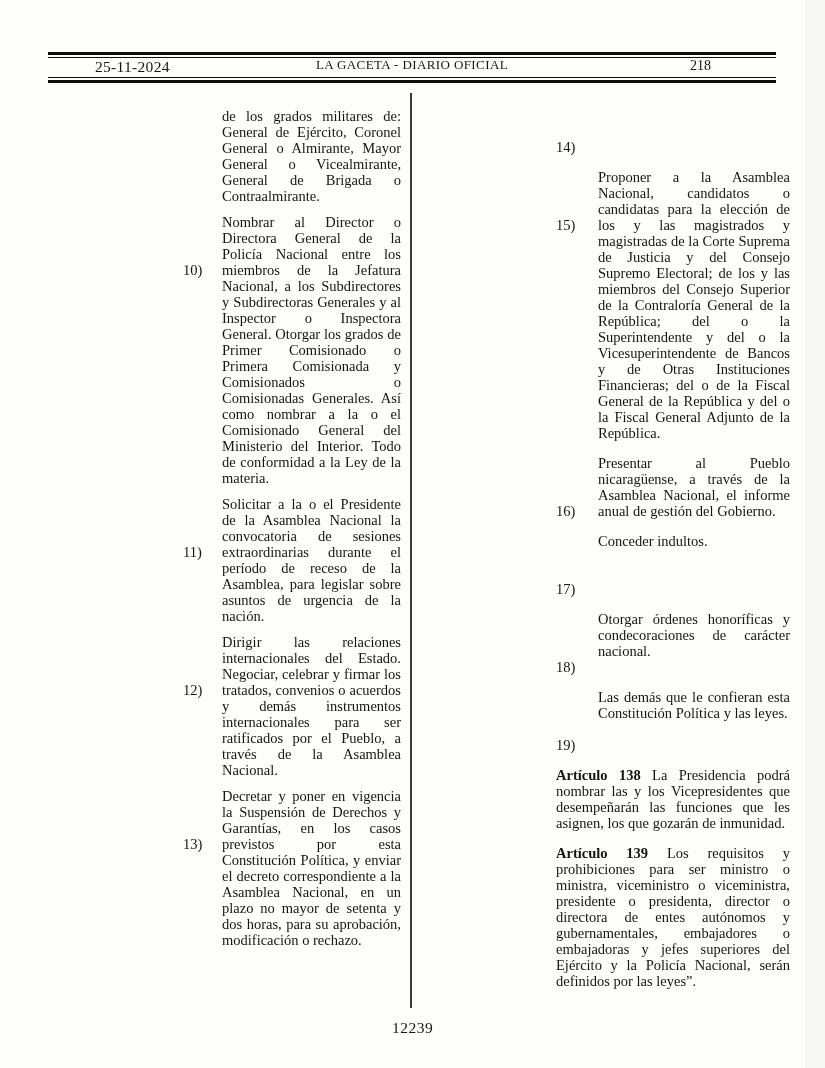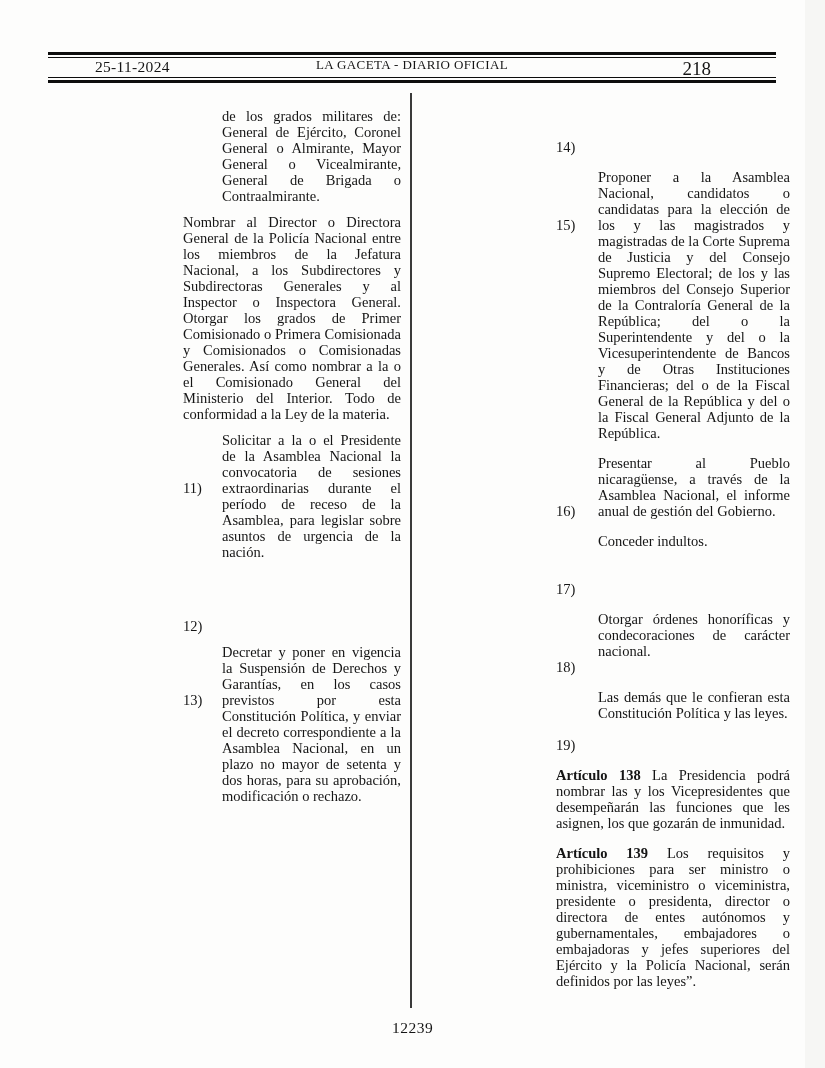--- a/index.html
+++ b/index.html
@@ -21,21 +21,21 @@
   .r1{top:52px;}
   .r2{top:57px;}
   .r3{top:77px;}
   .r4{top:80px;}
   
   .masthead{position:absolute;left:48px;top:57px;width:728px;height:20px;}
   .m-date{position:absolute;left:47px;top:1px;font-size:15.5px;letter-spacing:.3px;}
   .m-title{position:absolute;left:0;right:0;top:0;text-align:center;
     font-size:13px;letter-spacing:.4px;font-variant:small-caps;
     text-transform:uppercase;}
-  .m-page{position:absolute;right:65px;top:1px;font-size:19px;}
+  .m-page{position:absolute;right:65px;top:1px;font-size:14px;}
   
   .divider{position:absolute;left:410px;top:93px;width:1.5px;height:915px;background:#3a3a3a;}
   
   .col{position:absolute;font-size:14.5px;line-height:16px;}
   .col-left{left:183px;top:108px;width:218px;}
   .col-right{left:556px;top:91px;width:234px;}
   p.cont{margin:0 0 10px 39px;text-align:justify;}
   .item{display:flex;margin:0 0 10px 0;}
   .col-right .item{margin-bottom:14px;}
   .item .num{flex:none;width:39px;margin-top:48px;}
@@ -63,28 +63,30 @@
 
   <div class="rule thin r3"></div>
   <div class="rule thick r4"></div>
 
   <div class="divider"></div>
 
   <div class="col col-left">
     <p class="cont">de los grados militares de: General de Ejército, Coronel General o Almirante, Mayor General o Vicealmirante, General de Brigada o Contraalmirante.</p>
 
     <div class="item">
+      <span class="num">10)</span>
       <span class="txt">Nombrar al Director o Directora General de la Policía Nacional entre los miembros de la Jefatura Nacional, a los Subdirectores y Subdirectoras Generales y al Inspector o Inspectora General. Otorgar los grados de Primer Comisionado o Primera Comisionada y Comisionados o Comisionadas Generales. Así como nombrar a la o el Comisionado General del Ministerio del Interior. Todo de conformidad a la Ley de la materia.</span>
     </div>
     <div class="item">
       <span class="num">11)</span>
       <span class="txt">Solicitar a la o el Presidente de la Asamblea Nacional la convocatoria de sesiones extraordinarias durante el período de receso de la Asamblea, para legislar sobre asuntos de urgencia de la nación.</span>
     </div>
     <div class="item">
       <span class="num">12)</span>
+      <span class="txt">Dirigir las relaciones internacionales del Estado. Negociar, celebrar y firmar los tratados, convenios o acuerdos y demás instrumentos internacionales para ser ratificados por el Pueblo, a través de la Asamblea Nacional.</span>
     </div>
     <div class="item">
       <span class="num">13)</span>
       <span class="txt">Decretar y poner en vigencia la Suspensión de Derechos y Garantías, en los casos previstos por esta Constitución Política, y enviar el decreto correspondiente a la Asamblea Nacional, en un plazo no mayor de setenta y dos horas, para su aprobación, modificación o rechazo.</span>
     </div>
   </div>
 
   <div class="col col-right">
     <div class="item">
       <span class="num">14)</span>

